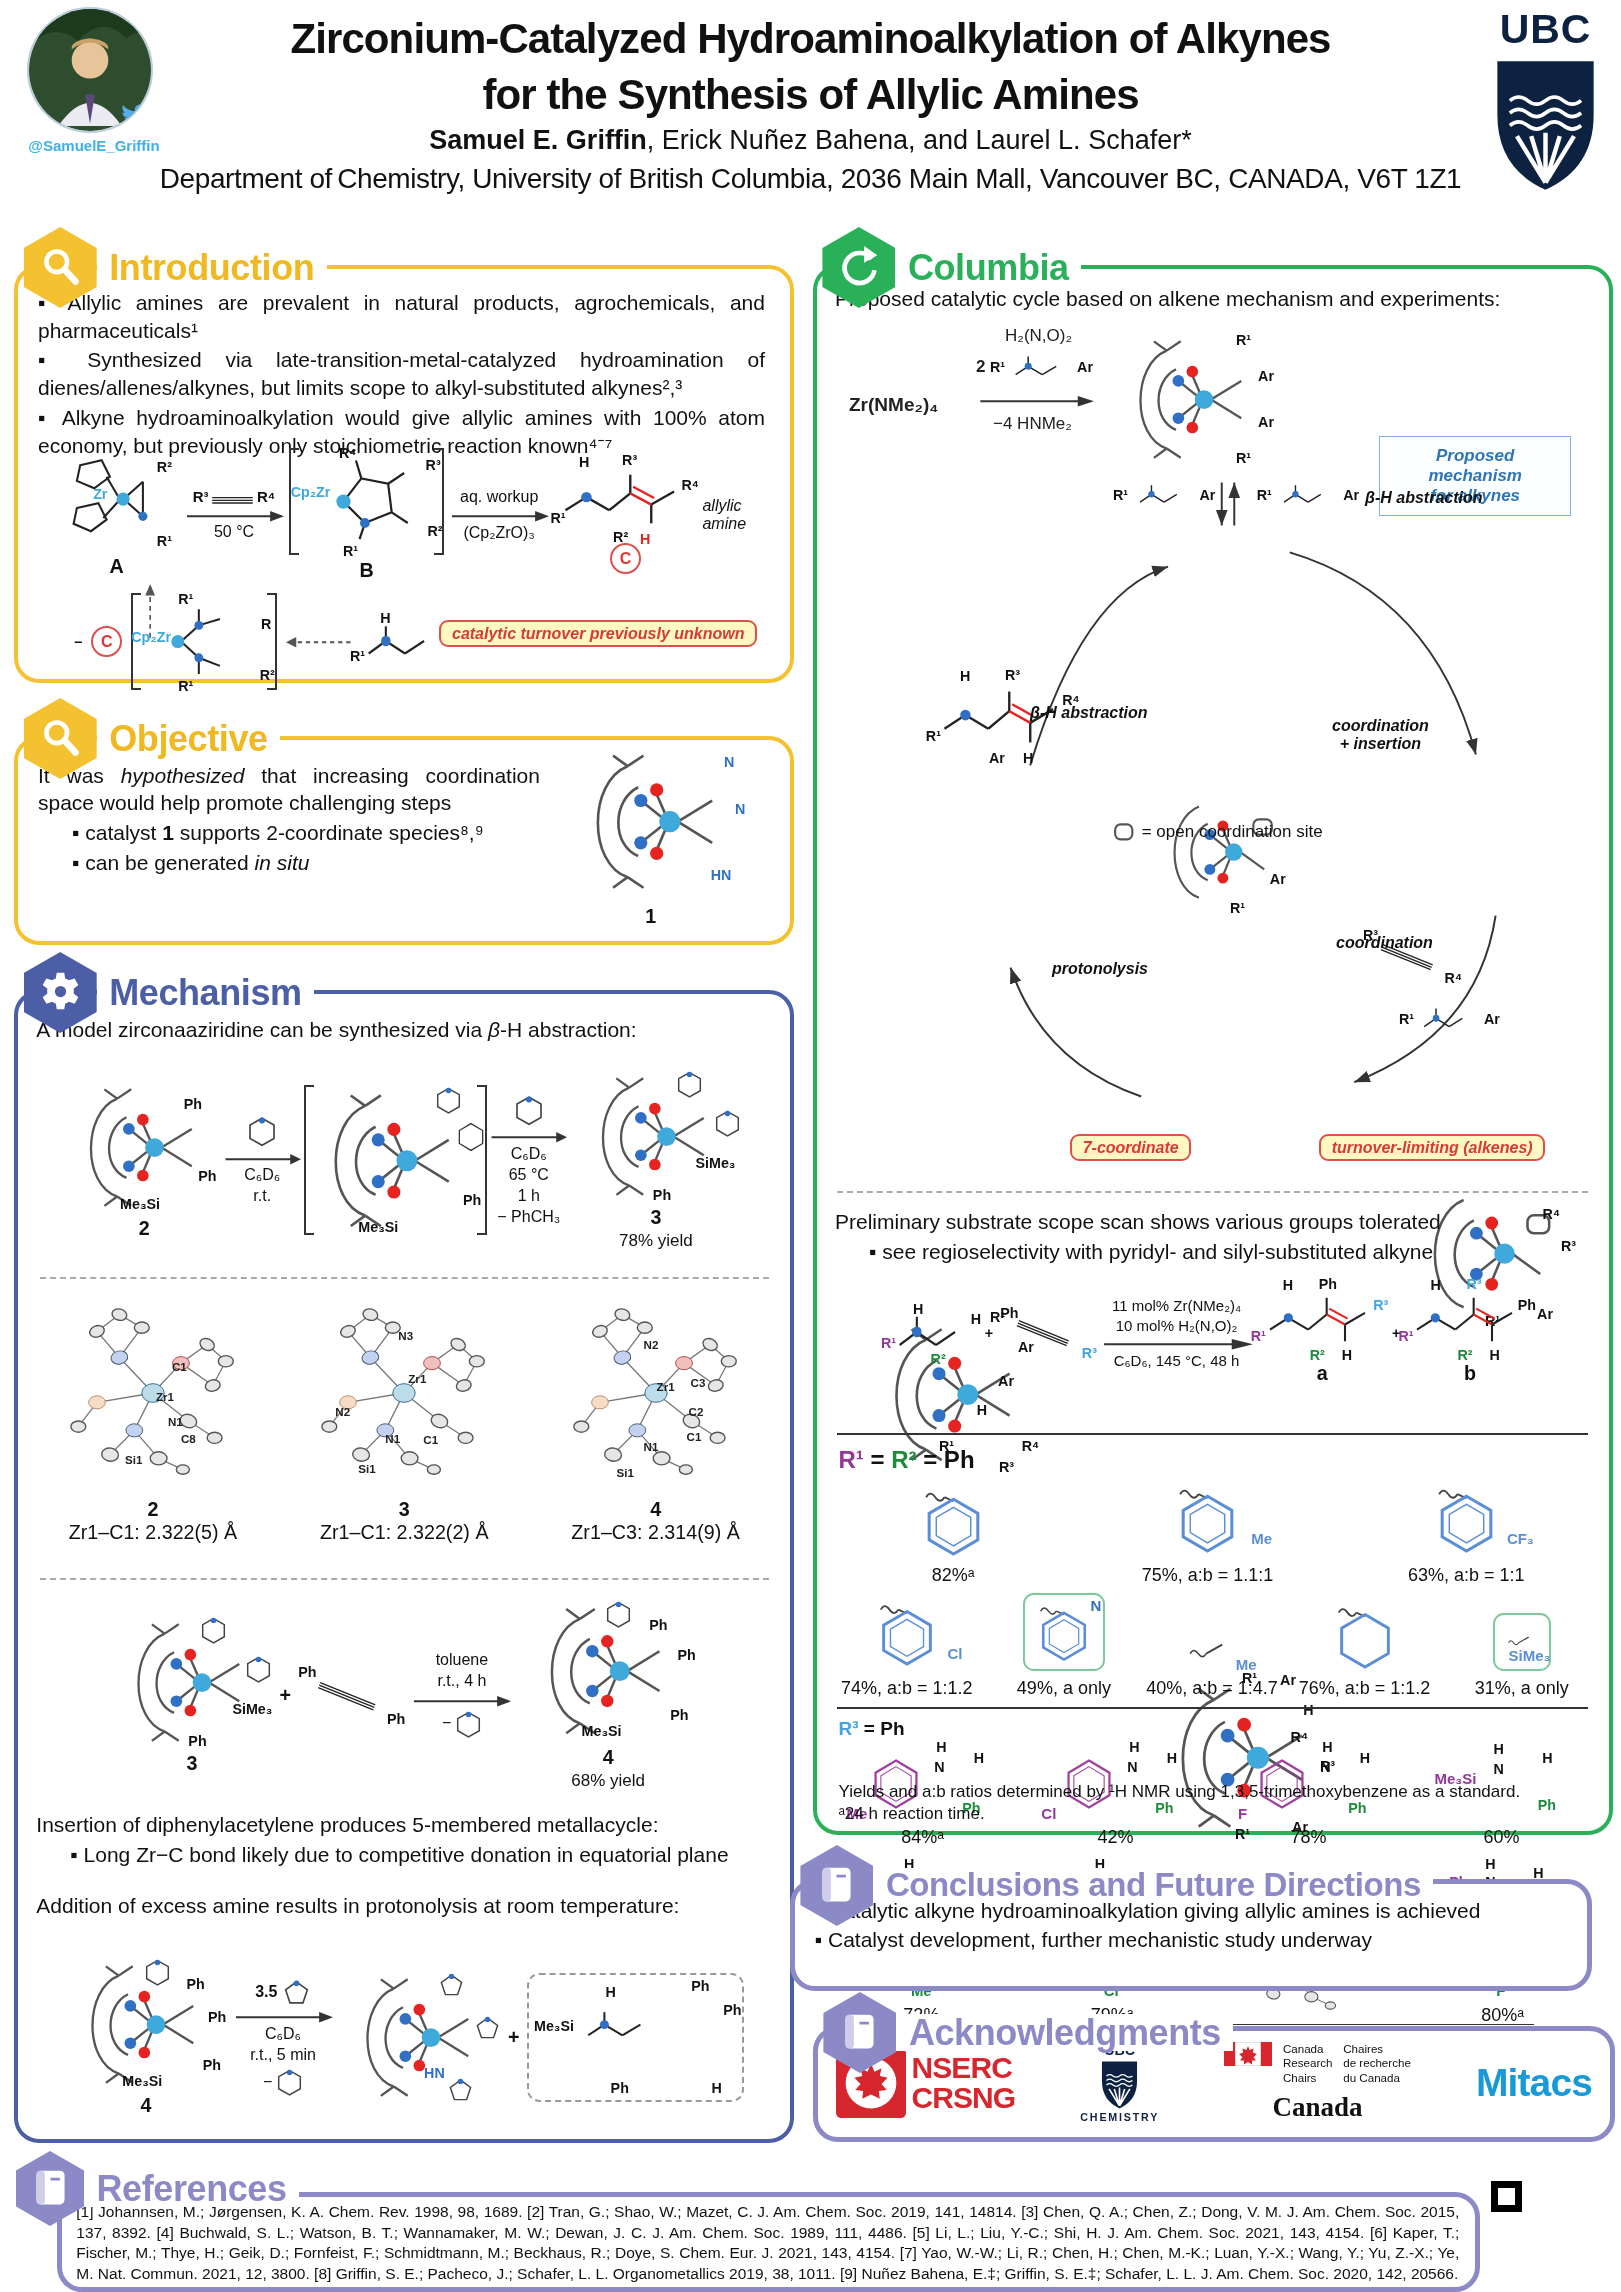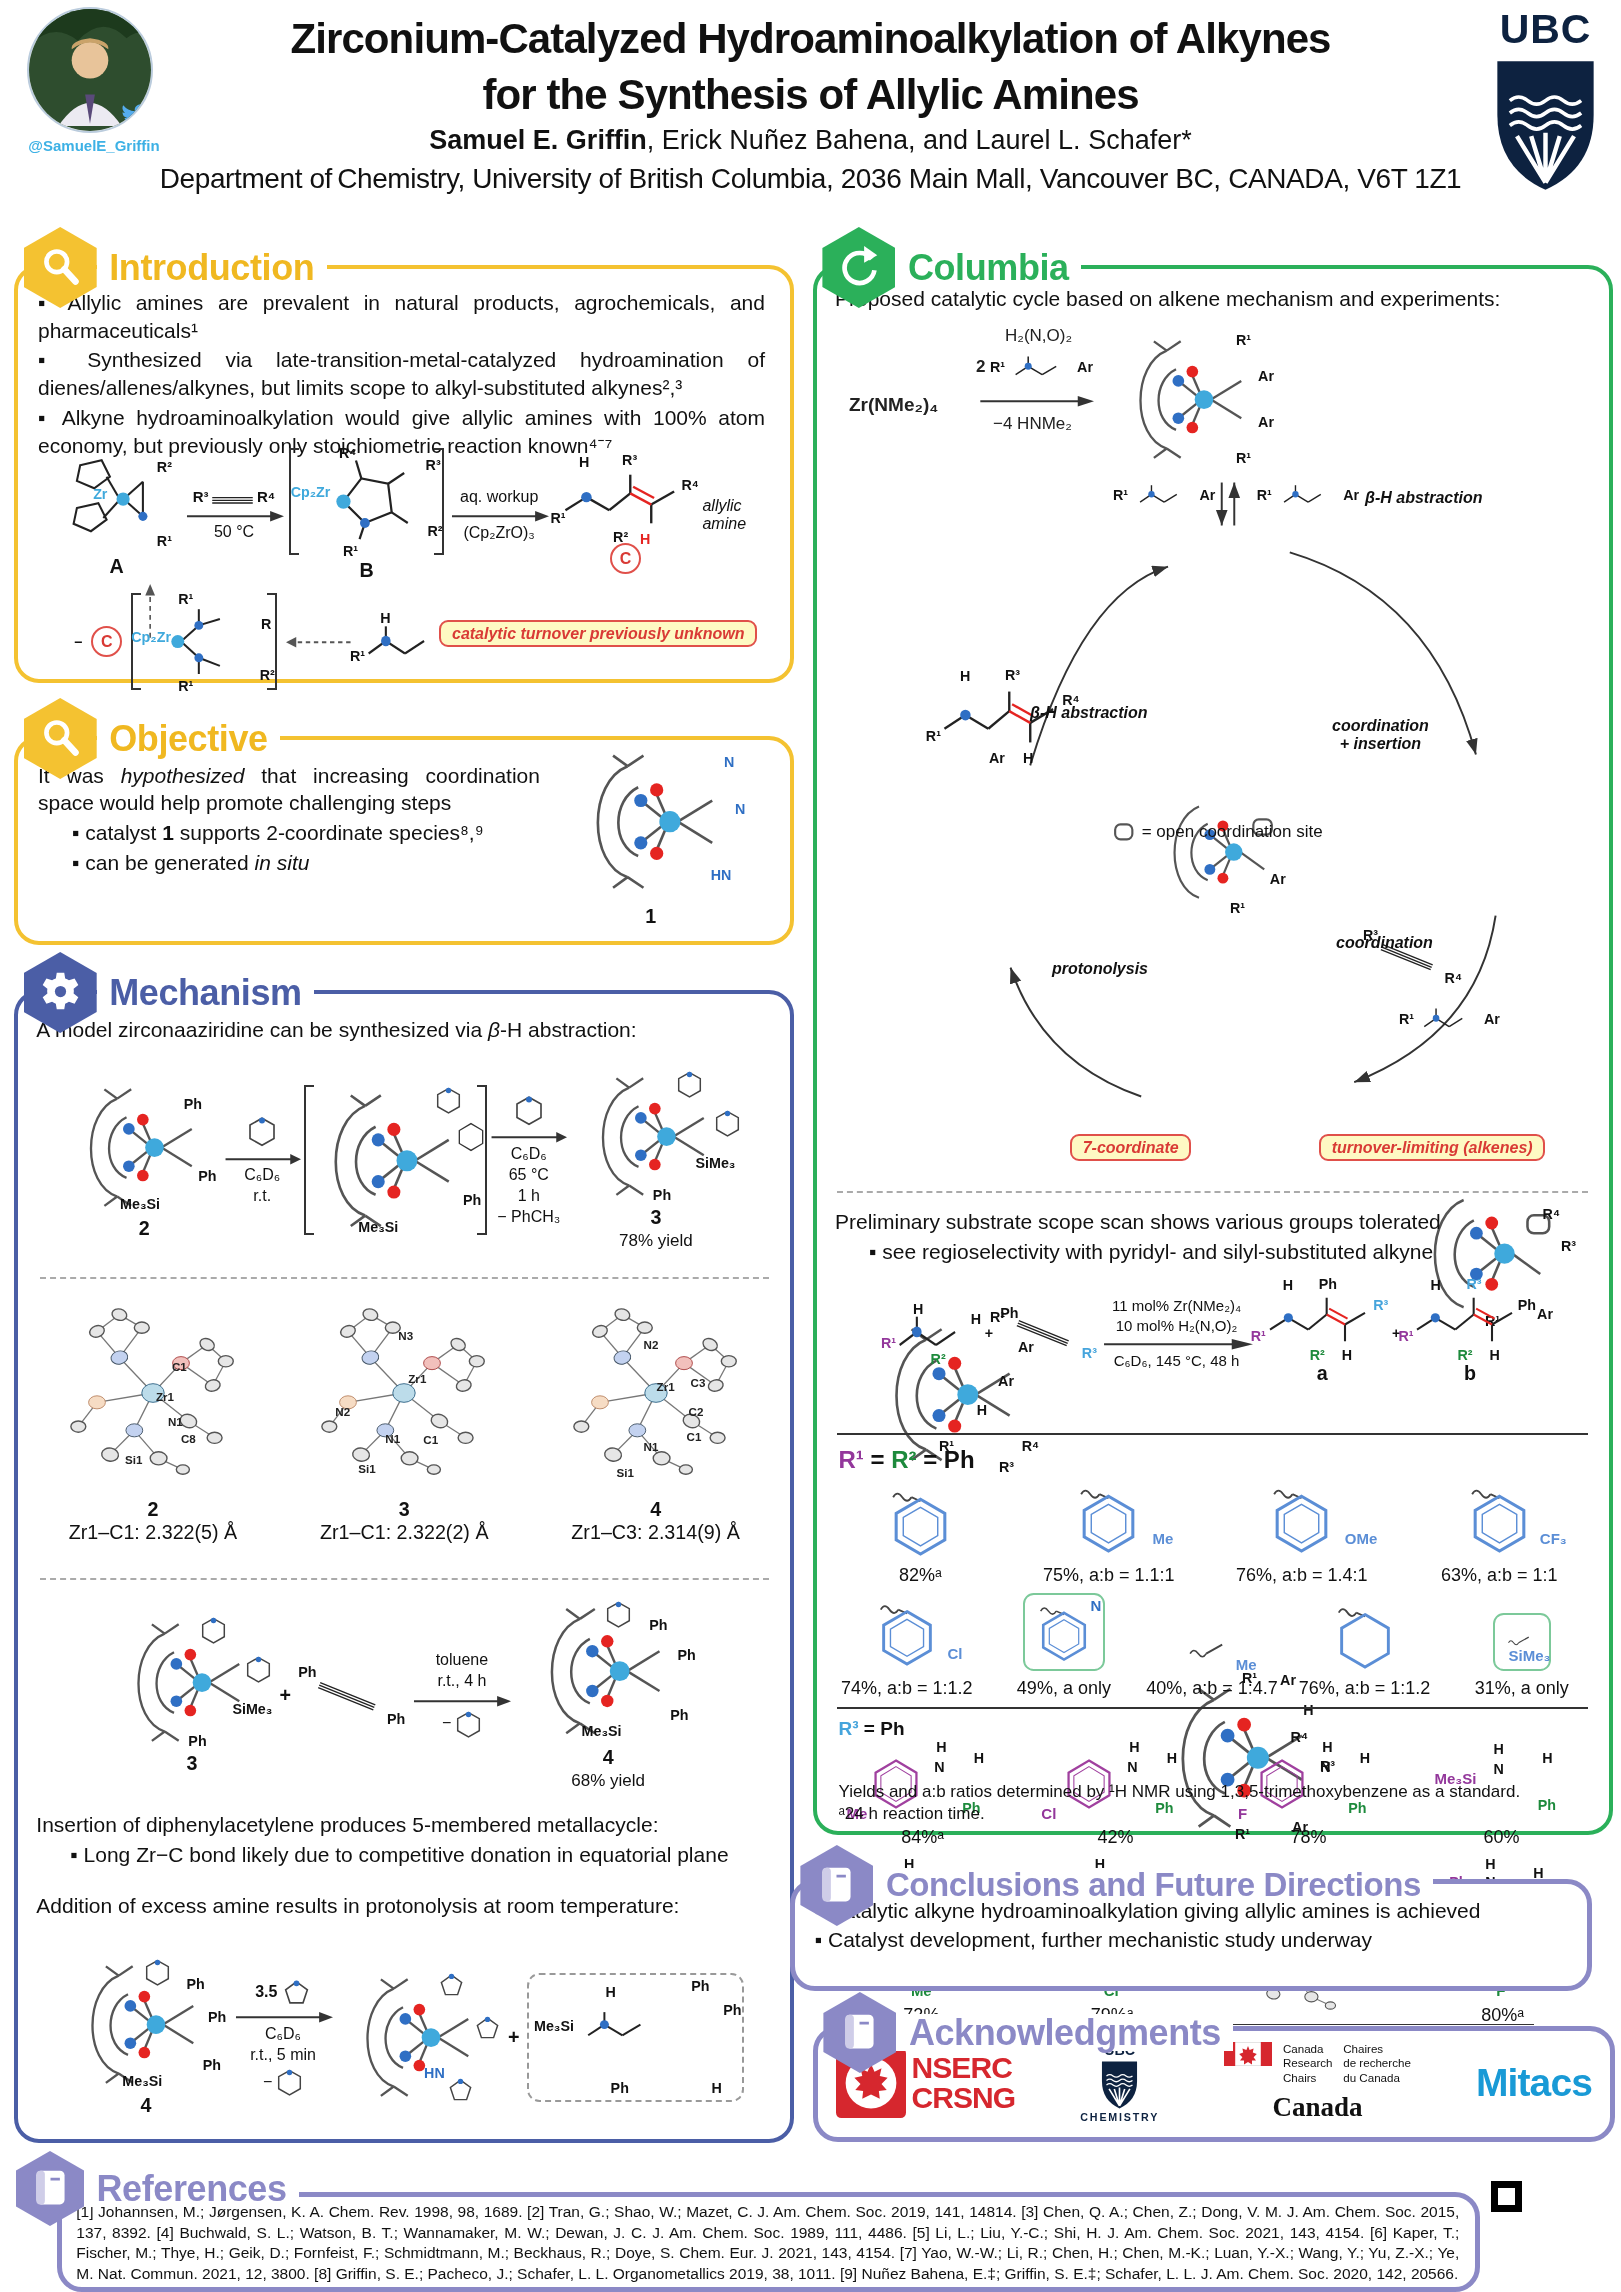--- a/index.html
+++ b/index.html
@@ -868,20 +868,24 @@
             <circle cx="52" cy="74" r="5" fill="#2F6FC4"></circle>
             <circle cx="64" cy="34" r="5" fill="#E52421"></circle>
             <circle cx="64" cy="82" r="5" fill="#E52421"></circle>
             <circle cx="74" cy="58" r="8" fill="#3FA9DC"></circle>
           </svg></span>
       <span class="lbl" style="right:23px;top:0px;">R¹</span>
       <span class="lbl" style="right:0px;top:36px;">Ar</span>
       <span class="lbl" style="right:0px;bottom:36px;">Ar</span>
       <span class="lbl" style="right:23px;bottom:0px;">R¹</span>
     </div>
+    <div class="s bluebox" style="left:562px;top:167px;width:176px;">
+      <div>Proposed mechanism</div>
+      <div>for alkynes</div>
+    </div>
 
     <svg class="s" style="left:0;top:201px;" width="788" height="716" viewBox="0 0 880 800">
       <defs>
           <marker id="ah" markerWidth="10" markerHeight="8" refX="8" refY="3" orient="auto">
             <path d="M0,0 L8,3 L0,6 Z" fill="#333"></path>
           </marker>
         </defs>
       <g stroke="#333" stroke-width="2.2" fill="none">
         <line x1="452" y1="14" x2="452" y2="62" marker-end="url(#ah)"></line>
         <line x1="466" y1="62" x2="466" y2="14" marker-end="url(#ah)"></line>
@@ -1208,30 +1212,20 @@
       </div>
       <div class="sitem" style="width:179px;">
         <div class="stru"><span style="width: 75px; height: 75px; display: inline-block;"><svg viewBox="0 0 74 74" width="100%" height="100%">
                 <path d="M10,14 q4,-7 9,0 t9,0" fill="none" stroke="#444" stroke-width="1.8"></path>
                 <line x1="28" y1="14" x2="37" y2="18" stroke="#444" stroke-width="1.8"></line>
                 <polygon points="37,16 61,30 61,56 37,70 13,56 13,30" fill="none" stroke="#5B8ED6" stroke-width="3"></polygon>
                 <polygon points="37,24 54,34 54,52 37,62 20,52 20,34" fill="none" stroke="#5B8ED6" stroke-width="1.4"></polygon>
               </svg></span>
           <span class="sub cRing lbl" style="right:-27px;bottom:10.7px;">Me</span></div>
         <div class="syield">75%, a:b = 1.1:1</div>
-      </div>
-      <div class="sitem" style="width:188px;">
-        <div class="stru"><span style="width: 75px; height: 75px; display: inline-block;"><svg viewBox="0 0 74 74" width="100%" height="100%">
-                <path d="M10,14 q4,-7 9,0 t9,0" fill="none" stroke="#444" stroke-width="1.8"></path>
-                <line x1="28" y1="14" x2="37" y2="18" stroke="#444" stroke-width="1.8"></line>
-                <polygon points="37,16 61,30 61,56 37,70 13,56 13,30" fill="none" stroke="#5B8ED6" stroke-width="3"></polygon>
-                <polygon points="37,24 54,34 54,52 37,62 20,52 20,34" fill="none" stroke="#5B8ED6" stroke-width="1.4"></polygon>
-              </svg></span>
-          <span class="sub cRing lbl" style="right:-38px;bottom:10.7px;">OMe</span></div>
-        <div class="syield">76%, a:b = 1.4:1</div>
       </div>
       <div class="sitem" style="width:188px;">
         <div class="stru"><span style="width: 75px; height: 75px; display: inline-block;"><svg viewBox="0 0 74 74" width="100%" height="100%">
                 <path d="M10,14 q4,-7 9,0 t9,0" fill="none" stroke="#444" stroke-width="1.8"></path>
                 <line x1="28" y1="14" x2="37" y2="18" stroke="#444" stroke-width="1.8"></line>
                 <polygon points="37,16 61,30 61,56 37,70 13,56 13,30" fill="none" stroke="#5B8ED6" stroke-width="3"></polygon>
                 <polygon points="37,24 54,34 54,52 37,62 20,52 20,34" fill="none" stroke="#5B8ED6" stroke-width="1.4"></polygon>
               </svg></span>
           <span class="sub cRing lbl" style="right:-30px;bottom:10.7px;">CF₃</span></div>
         <div class="syield">63%, a:b = 1:1</div>

